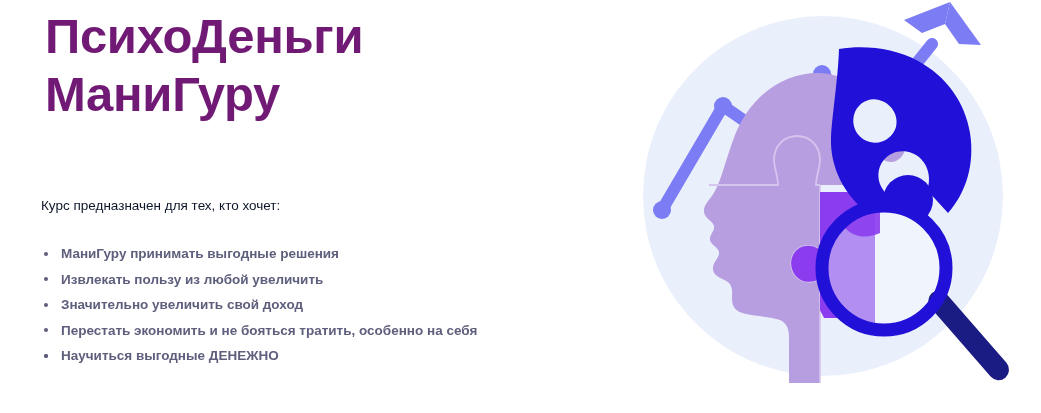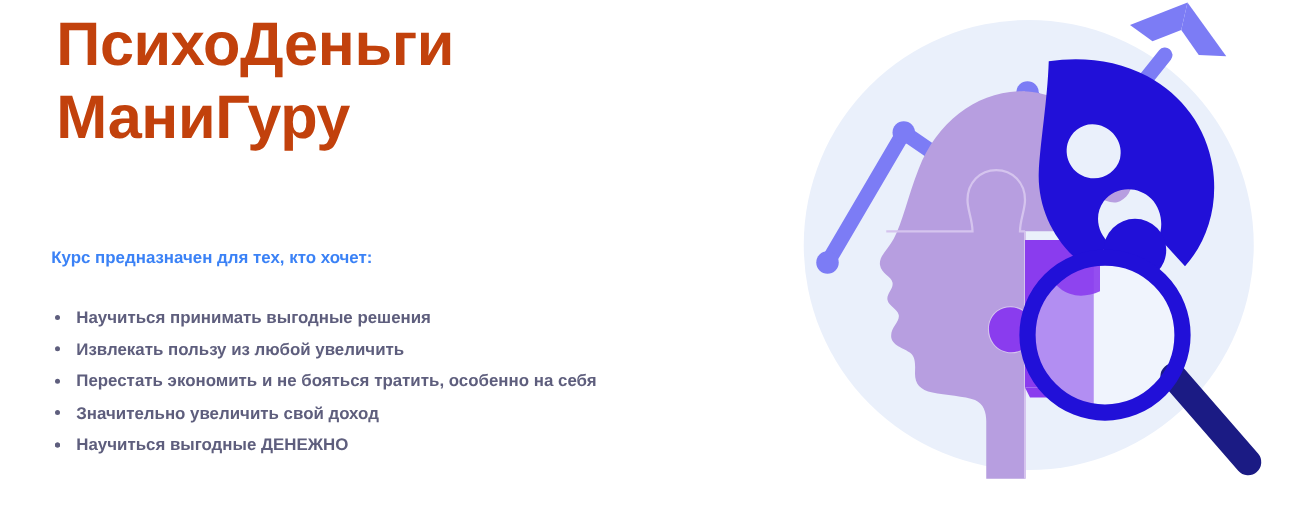--- a/index.html
+++ b/index.html
@@ -34,33 +34,33 @@
     position: absolute;
     left: 45px;
     top: 7px;
     width: 560px;
     margin: 0;
     font-family: "Liberation Sans", "DejaVu Sans", sans-serif;
     font-size: 49px;
     line-height: 58px;
     font-weight: 700;
     letter-spacing: -0.3px;
-    color: #c2410c;
+    color: #701a75;
     white-space: pre-line;
   }
 
   .intro-line {
     position: absolute;
     left: 41px;
     top: 196px;
     margin: 0;
     font-size: 13.5px;
     line-height: 20px;
-    font-weight: 700;
-    color: #3b82f6;
+    font-weight: 400;
+    color: #0f172a;
   }
 
   .bullet-list {
     position: absolute;
     left: 41px;
     top: 243px;
     margin: 0;
     padding: 0;
     list-style: none;
   }
@@ -106,33 +106,33 @@
   <div class="text-col">
 
     <h1 class="page-title">ПсихоДеньги
 МаниГуру</h1>
 
     <p class="intro-line">Курс предназначен для тех, кто хочет:</p>
 
     <ul class="bullet-list">
       <li class="bullet-item">
         <span class="bullet-dot"></span>
-        <span>Научиться принимать выгодные решения</span>
+        <span>МаниГуру принимать выгодные решения</span>
       </li>
       <li class="bullet-item">
         <span class="bullet-dot"></span>
         <span>Извлекать пользу из любой увеличить</span>
       </li>
       <li class="bullet-item">
         <span class="bullet-dot"></span>
+        <span>Значительно увеличить свой доход</span>
+      </li>
+      <li class="bullet-item">
+        <span class="bullet-dot"></span>
         <span>Перестать экономить и не бояться тратить, особенно на себя</span>
-      </li>
-      <li class="bullet-item">
-        <span class="bullet-dot"></span>
-        <span>Значительно увеличить свой доход</span>
       </li>
       <li class="bullet-item">
         <span class="bullet-dot"></span>
       </li>
       <li class="bullet-item">
         <span class="bullet-dot"></span>
         <span>Научиться выгодные ДЕНЕЖНО</span>
       </li>
     </ul>
   </div>

